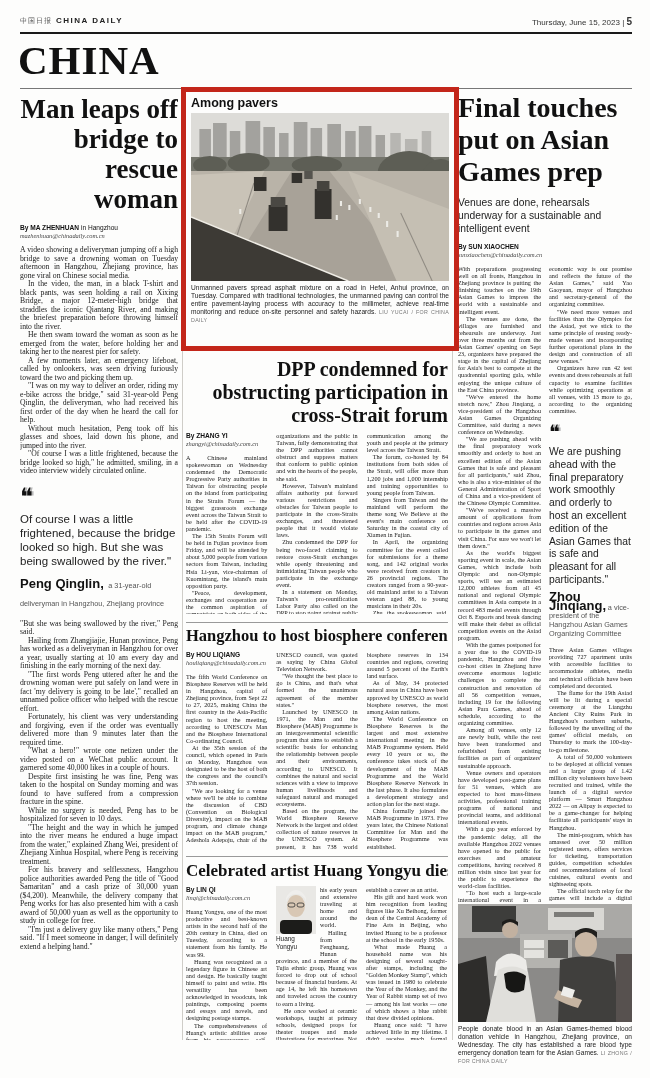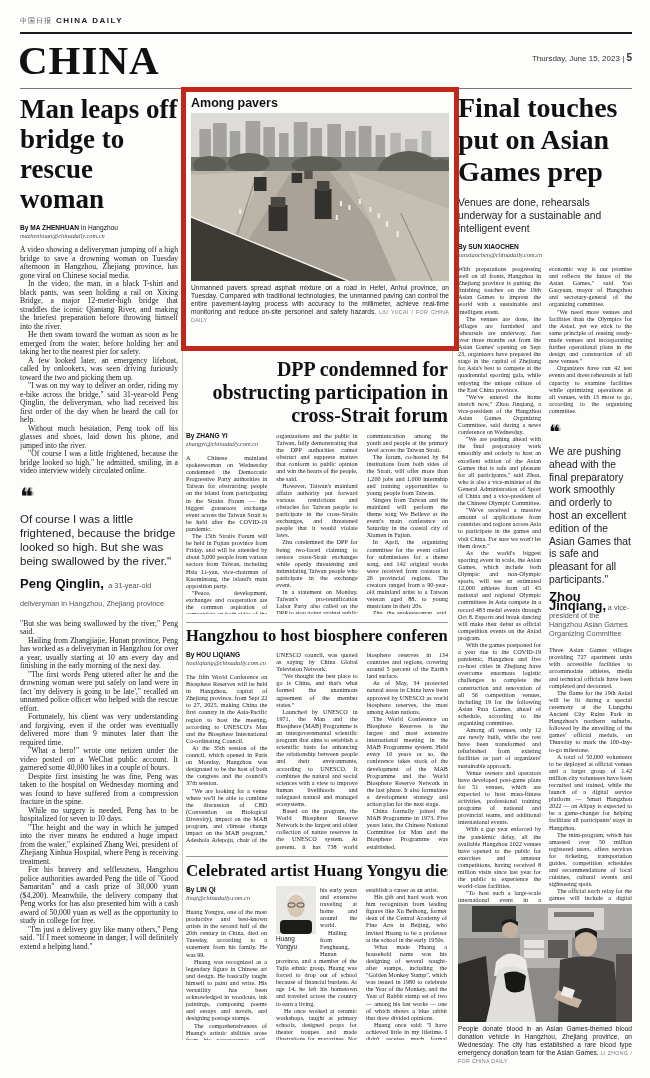--- a/index.html
+++ b/index.html
@@ -4,41 +4,41 @@
 <style>
   html,body{margin:0;padding:0;background:#e9e9e9;}
   .page{position:relative;width:650px;height:1078px;background:#fdfdfc;margin:0 auto;overflow:hidden;
         font-family:"Liberation Serif",serif;color:#1a1a1a;}
   
   .masthead{position:absolute;top:16px;left:20px;right:18px;height:14px;
             font-family:"Liberation Sans",sans-serif;font-size:8px;color:#222;}
   .m-left{position:absolute;left:0;top:0;display:flex;gap:4px;align-items:baseline;}
   .logo-cn{font-size:7px;color:#555;letter-spacing:1px;}
   .logo-en{font-weight:bold;letter-spacing:1.5px;}
-  .m-right{position:absolute;right:0;top:0;color:#333;margin-top:36px;}
+  .m-right{position:absolute;right:0;top:0;color:#333;}
   .m-right .pgno{font-weight:bold;font-size:10px;}
   .rule-top{position:absolute;top:32px;left:20px;right:18px;height:2px;background:#1a1a1a;}
   .section-title{position:absolute;top:38px;left:18px;font-size:41px;line-height:44px;
                  font-family:"Liberation Serif",serif;font-weight:600;letter-spacing:1px;color:#111;}
   .rule-sub{position:absolute;top:88px;left:20px;right:18px;height:1px;background:#777;}
   .vrule{position:absolute;top:96px;width:1px;height:944px;background:#cfcdc8;}
   .v1{left:182px}.v2{left:452px}
   .hrule{position:absolute;left:186px;width:262px;height:1px;background:#999;}
 
   
   p{margin:0;}
   .body p{ text-align:justify;}
   .body p + p{text-indent:8px;}
   .byline{font-family:"Liberation Sans",sans-serif;font-weight:bold;font-size:6.6px;line-height:8px;color:#111;}
   .byline .loc{font-weight:normal;}
   .email{font-family:"Liberation Serif",serif;font-style:italic;font-weight:normal;font-size:6.4px;line-height:8px;color:#444;margin-bottom:6px;}
 
   
   .man{position:absolute;left:20px;top:94px;width:158px;height:946px;overflow:hidden;}
-  .man h1{margin:0 0 10px 0;font-size:27px;line-height:30px;font-weight:600;color:#111;}
+  .man h1{margin:0 0 10px 0;font-size:27px;line-height:30px;font-weight:600;color:#111;text-align:right;}
   .man .body{font-size:7.7px;line-height:8.5px;}
   .pullquote{margin:10px 2px 10px 0;font-family:"Liberation Sans",sans-serif;}
   .pq-glyph{font-size:24px;line-height:22px;color:#111;text-shadow:2px 0 0 #b9b9b9;}
   .pq-text{font-size:11.5px;line-height:14px;color:#222;margin:4px 0 6px 0;}
   .pq-name{font-weight:bold;font-size:13px;color:#111;}
   .pq-desc{font-size:7.3px;line-height:8.6px;color:#555;}
 
   
   .redbox{position:absolute;left:181px;top:87px;width:258px;height:248px;border:5px solid #c3261a;
           background:#fdfdfc;z-index:5;padding:3px 5px;}
@@ -104,38 +104,38 @@
     <h1>Man leaps off bridge to rescue woman</h1>
     <div class="byline">
       <span>By MA ZHENHUAN</span>
       <span class="loc">in Hangzhou</span>
     </div>
     <div class="email">mazhenhuan@chinadaily.com.cn</div>
     <div class="body">
         <p>A video showing a deliveryman jumping off a high bridge to save a drowning woman on Tuesday afternoon in Hangzhou, Zhejiang province, has gone viral on Chinese social media.</p>
         <p>In the video, the man, in a black T-shirt and black pants, was seen holding a rail on Xixing Bridge, a major 12-meter-high bridge that straddles the iconic Qiantang River, and making the briefest preparation before throwing himself into the river.</p>
         <p>He then swam toward the woman as soon as he emerged from the water, before holding her and taking her to the nearest pier for safety.</p>
-        <p>A few looked later, an emergency lifeboat, called by onlookers, was seen driving furiously toward the two and picking them up.</p>
+        <p>A few moments later, an emergency lifeboat, called by onlookers, was seen driving furiously toward the two and picking them up.</p>
         <p>"I was on my way to deliver an order, riding my e-bike across the bridge," said 31-year-old Peng Qinglin, the deliveryman, who had received his first order of the day when he heard the call for help.</p>
         <p>Without much hesitation, Peng took off his glasses and shoes, laid down his phone, and jumped into the river.</p>
         <p>"Of course I was a little frightened, because the bridge looked so high," he admitted, smiling, in a video interview widely circulated online.</p>
       </div>
     <div class="pullquote">
       <div class="pq-glyph">❝</div>
       <div class="pq-text">Of course I was a little frightened, because the bridge looked so high. But she was being swallowed by the river."</div>
       <span class="pq-name">Peng Qinglin,</span>
       <span class="pq-desc">a 31-year-old deliveryman in Hangzhou, Zhejiang province</span>
     </div>
     <div class="body">
         <p>"But she was being swallowed by the river," Peng said.</p>
         <p>Hailing from Zhangjiajie, Hunan province, Peng has worked as a deliveryman in Hangzhou for over a year, usually starting at 10 am every day and finishing in the early morning of the next day.</p>
         <p>"The first words Peng uttered after he and the drowning woman were put safely on land were in fact 'my delivery is going to be late'," recalled an unnamed police officer who helped with the rescue effort.</p>
         <p>Fortunately, his client was very understanding and forgiving, even if the order was eventually delivered more than 9 minutes later than the required time.</p>
         <p>"What a hero!" wrote one netizen under the video posted on a WeChat public account. It garnered some 40,000 likes in a couple of hours.</p>
-        <p>Despite first insisting he was fine, Peng was taken to the hospital on Wednesday morning and was found to have suffered from a compression fracture in the spine.</p>
+        <p>Despite first insisting he was fine, Peng was taken to the hospital on Sunday morning and was found to have suffered from a compression fracture in the spine.</p>
         <p>While no surgery is needed, Peng has to be hospitalized for seven to 10 days.</p>
         <p>"The height and the way in which he jumped into the river means he endured a huge impact from the water," explained Zhang Wei, president of Zhejiang Xinhua Hospital, where Peng is receiving treatment.</p>
         <p>For his bravery and selflessness, Hangzhou police authorities awarded Peng the title of "Good Samaritan" and a cash prize of 30,000 yuan ($4,200). Meanwhile, the delivery company that Peng works for has also presented him with a cash award of 50,000 yuan as well as the opportunity to study in college for free.</p>
         <p>"I'm just a delivery guy like many others," Peng said. "If I meet someone in danger, I will definitely extend a helping hand."</p>
       </div>
   </article>
 
   <div class="redbox">
     <h2>Among pavers</h2>
     <svg class="photo" width="246" height="168" viewBox="0 0 246 168" preserveAspectRatio="none">

